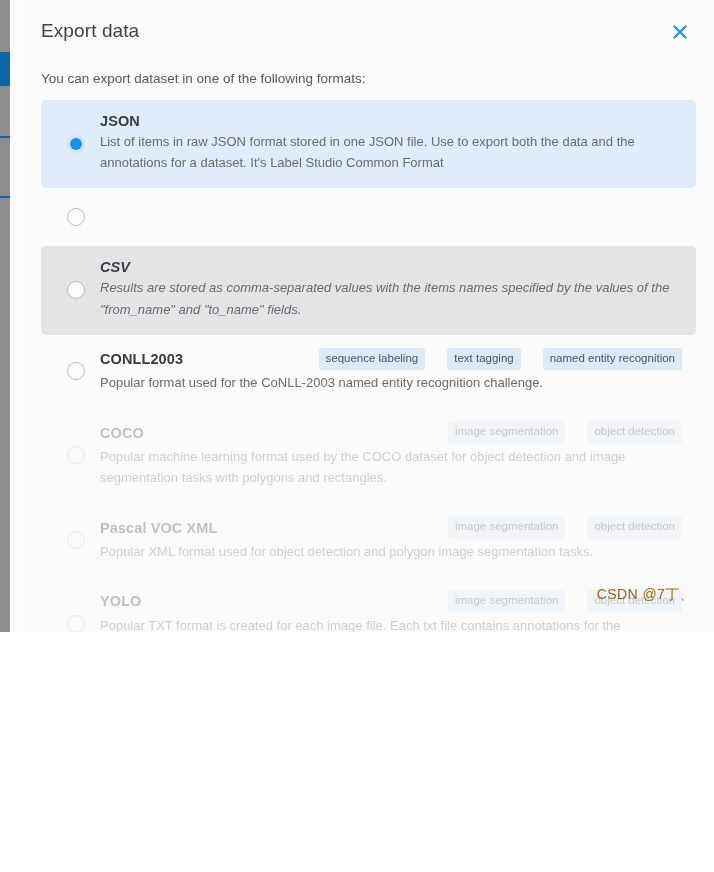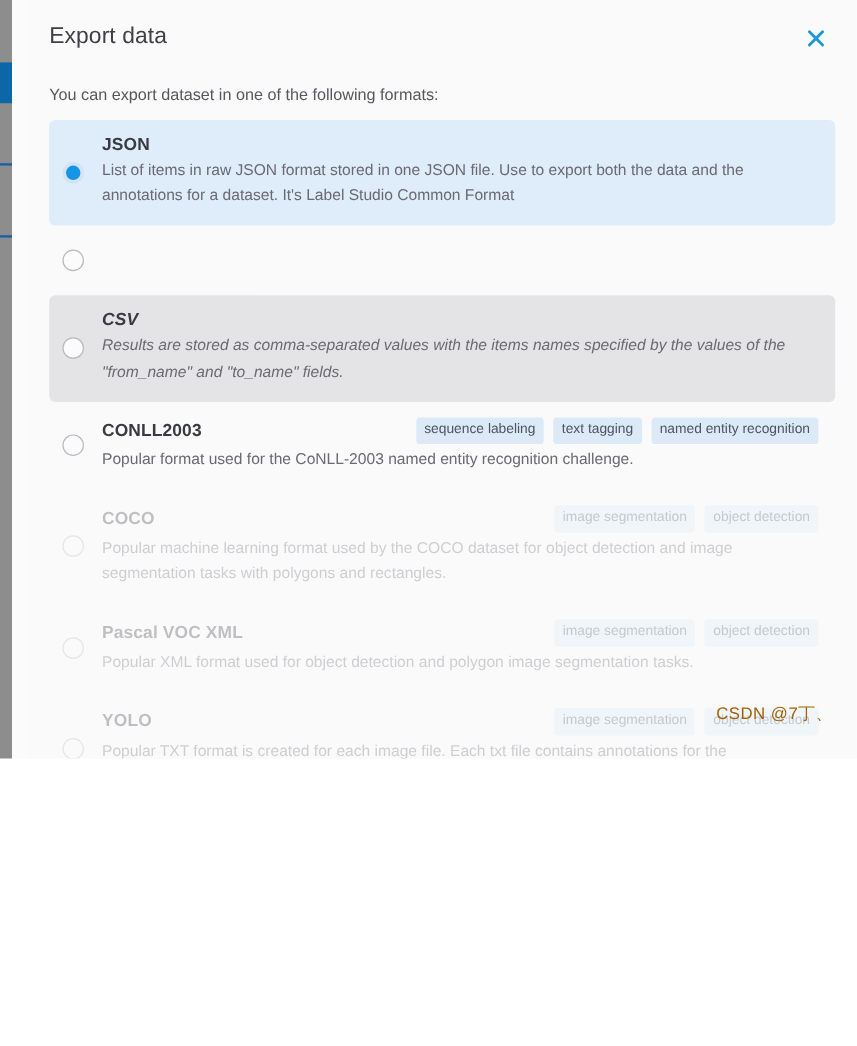--- a/index.html
+++ b/index.html
@@ -96,21 +96,21 @@
     padding: 0 18px 0 19px;
     overflow: hidden;
     position: relative;
   }
 
   .fmt {
     position: relative;
     display: flex;
     align-items: center;
     border-radius: 5px;
-    padding: 13px 14px 15px 11px;
+    padding: 13px 14px 15px 26px;
     min-height: 58px;
   }
   .fmt.selected { background: #dfecf9; }
   .fmt.hovered  { background: #e4e4e6; font-style: italic; }
   .fmt.disabled { opacity: 0.30; }
 
   .radio-wrap {
     flex: 0 0 auto;
     width: 30px;
     display: flex;
@@ -146,21 +146,21 @@
     align-items: center;
     justify-content: space-between;
     margin-bottom: 2px;
   }
   .fmt-name {
     font-size: 14.5px;
     color: #3a3a42;
     font-weight: 600;
     letter-spacing: 0.1px;
   }
-  .fmt-tags { display: flex; gap: 8px; flex-wrap: nowrap; }
+  .fmt-tags { display: flex; gap: 22px; flex-wrap: nowrap; }
   .tag {
     background: #dbeaf6;
     color: #4c5560;
     font-size: 11.5px;
     line-height: 1;
     padding: 5px 7px 6px 7px;
     border-radius: 3px;
     white-space: nowrap;
   }
   .fmt-desc {

